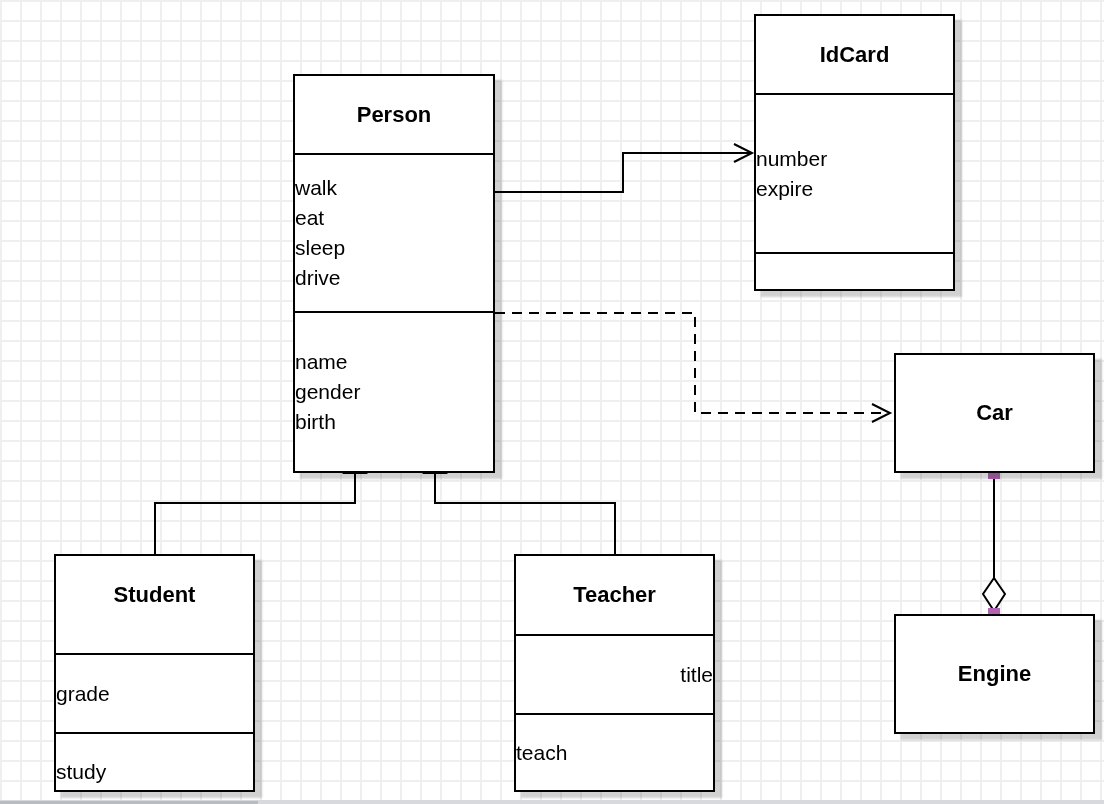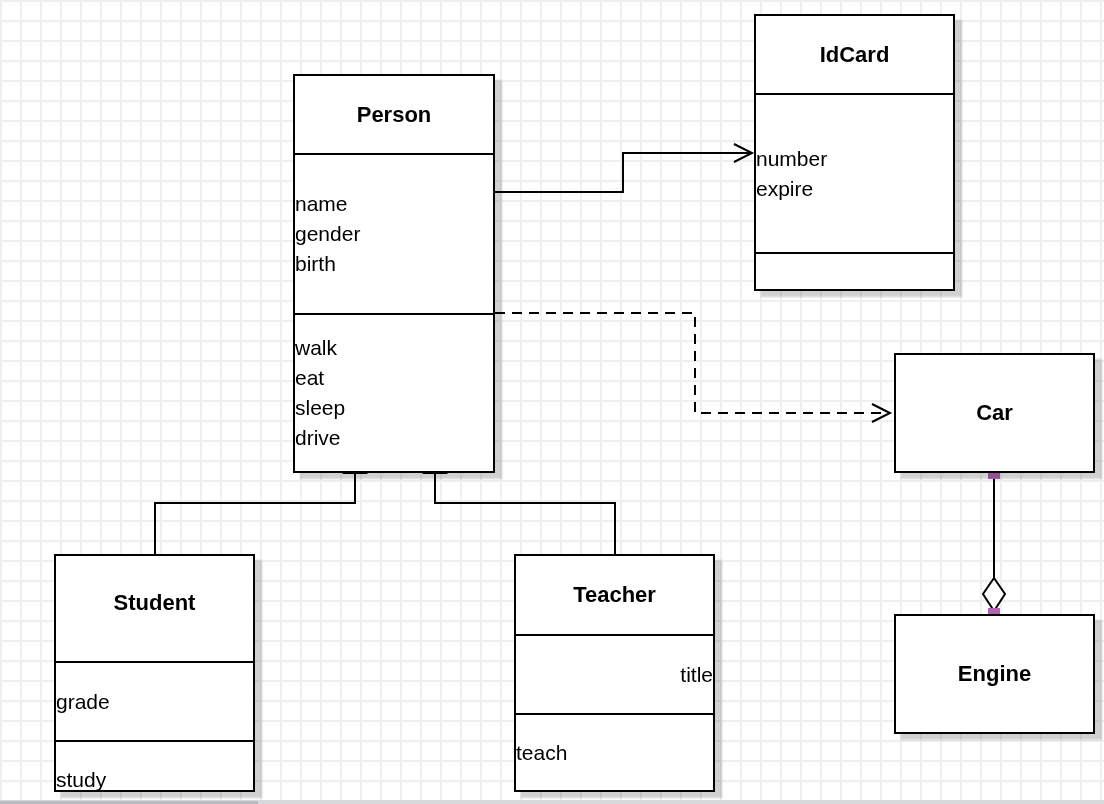--- a/index.html
+++ b/index.html
@@ -105,44 +105,44 @@
     <g>
       <line x1="994" y1="479" x2="994" y2="579" stroke="#000000" stroke-width="2"></line>
       <polygon points="994,578 1005,594 994,611 983,594" fill="#ffffff" stroke="#000000" stroke-width="2"></polygon>
       <rect x="988" y="467" width="12" height="12" fill="#b264b2"></rect>
       <rect x="988" y="608" width="12" height="12" fill="#b264b2"></rect>
     </g>
   </svg>
 
   <div class="uml-class" style="left:293px; top:54px; width:202px; height:399px;margin-top:20px;">
     <div class="uml-title" style="flex-basis:77px;">Person</div>
-    <div class="uml-compartment" style="flex-basis:160px;">
-      <div>name</div>
-      <div>gender</div>
-      <div>birth</div>
-    </div>
     <div class="uml-compartment" style="flex-basis:158px;">
       <div>walk</div>
       <div>eat</div>
       <div>sleep</div>
       <div>drive</div>
+    </div>
+    <div class="uml-compartment" style="flex-basis:160px;">
+      <div>name</div>
+      <div>gender</div>
+      <div>birth</div>
     </div>
   </div>
 
   <div class="uml-class" style="left:754px; top:14px; width:201px; height:277px;">
     <div class="uml-title" style="flex-basis:77px;">IdCard</div>
     <div class="uml-compartment" style="flex-basis:159px;">
       <div>number</div>
       <div>expire</div>
     </div>
     <div class="uml-compartment" style="flex-basis:37px;"></div>
   </div>
 
   <div class="uml-class" style="left:54px; top:554px; width:201px; height:238px;">
-    <div class="uml-title" style="flex-basis:78px;margin-top:8px;">Student</div>
+    <div class="uml-title" style="flex-basis:78px;">Student</div>
     <div class="uml-compartment" style="flex-basis:79px;margin-top:19px;">
       <div>grade</div>
     </div>
     <div class="uml-compartment" style="flex-basis:77px;">
       <div>study</div>
     </div>
   </div>
 
   <div class="uml-class" style="left:514px; top:554px; width:201px; height:238px;">
     <div class="uml-title" style="flex-basis:78px;">Teacher</div>

